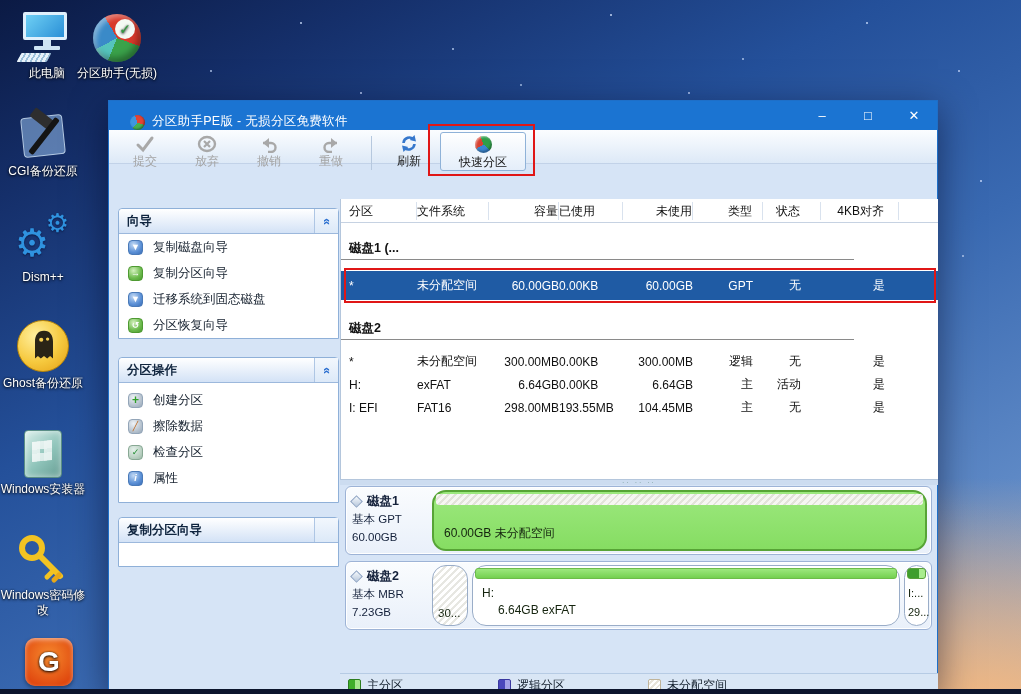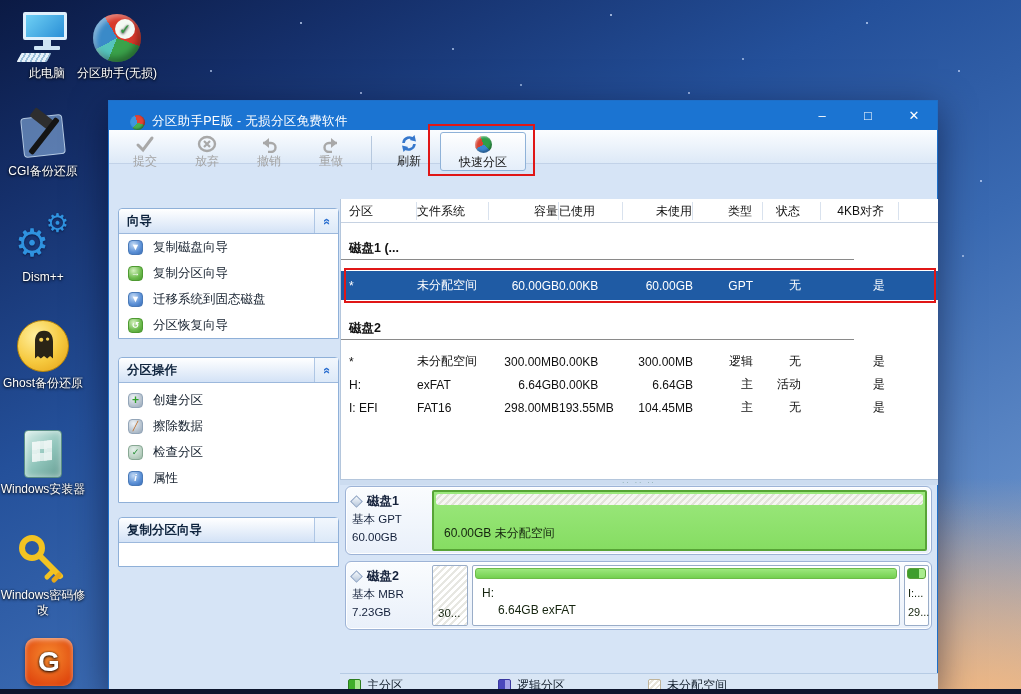--- a/index.html
+++ b/index.html
@@ -121,21 +121,21 @@
 
   .splitter { position:absolute; left:231px; top:378px; width:598px; height:6px; background:#ccdcf0; border-top:1px solid #b4c6dc;
     color:#8aa; font-size:7px; text-align:center; line-height:5px; letter-spacing:2px; }
 
   
   .diskbox { position:absolute; left:236px; width:587px; height:69px; border:1px solid #9db3d6; border-radius:6px;
     background:linear-gradient(#fafcfe,#e9f0fa); box-shadow:inset 0 0 0 1px #fff; }
   .dinfo { position:absolute; left:6px; top:5px; width:80px; font-size:11.5px; color:#13203a; line-height:1.55; }
   .dinfo .dname { font-weight:bold; font-size:12.5px; display:flex; align-items:center; }
   .ddiamond { width:9px; height:9px; background:linear-gradient(135deg,#f4f8fc,#b8c8dc); border:1px solid #8aa0c0; transform:rotate(45deg) ; margin-right:6px; flex:none; }
-  .block { position:absolute; top:3px; bottom:3px; border-radius:2px; font-size:12px; color:#15240f; }
+  .block { position:absolute; top:3px; bottom:3px; border-radius:14px; font-size:12px; color:#15240f; }
   .hatch { background:repeating-linear-gradient(135deg,#ffffff 0 3px,#e7e7e2 3px 5px); }
   .blk-green { left:86px; right:4px; border:2px solid #57a436; background:linear-gradient(#9ce87e,#86dd62); }
   .blk-green .strip { height:11px; margin:2px 2px 0; border-radius:3px; background:repeating-linear-gradient(135deg,#f6f6f2 0 3px,#e2e2da 3px 5px); }
   .blk-green .lbl { position:absolute; left:10px; bottom:7px; }
   .blk-sm1 { left:86px; width:36px; border:1px solid #9aadc8; }
   .blk-sm1 .lbl { position:absolute; left:5px; bottom:6px; font-size:11.5px; }
   .blk-h { left:126px; width:428px; border:1px solid #9aadc8; background:#fff; }
   .blk-h .gstrip { height:11px; margin:2px 2px 0; border-radius:3px; background:linear-gradient(#9ce87e,#74d050); border:1px solid #6cbc4a; }
   .blk-h .l1 { position:absolute; left:9px; top:20px; font-size:12px; }
   .blk-h .l2 { position:absolute; left:9px; bottom:8px; font-size:12px;margin-left:16px; }

